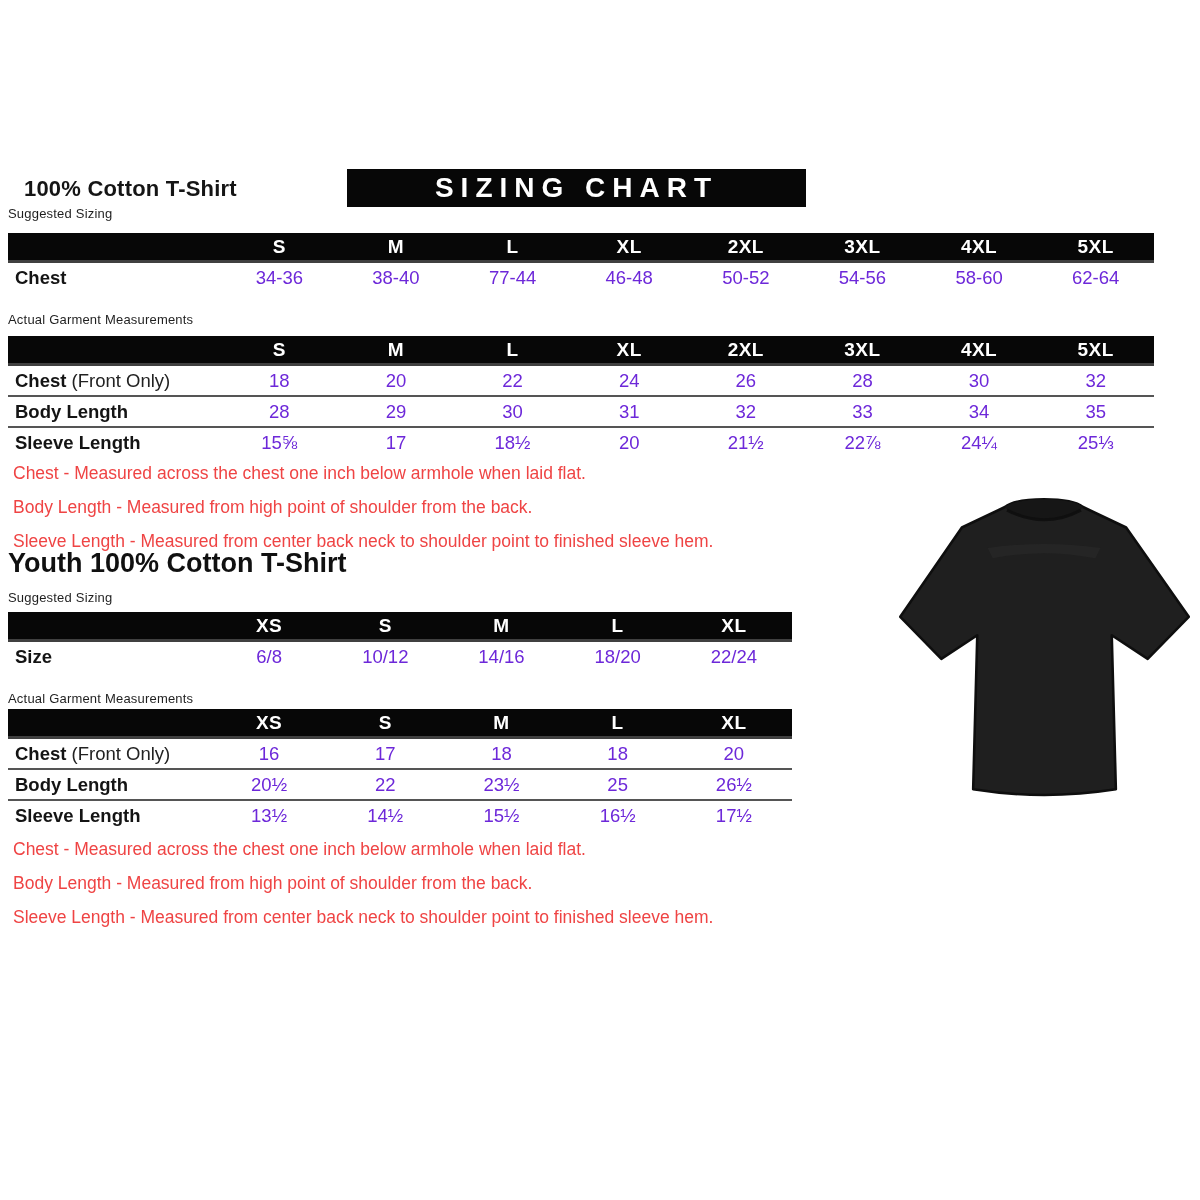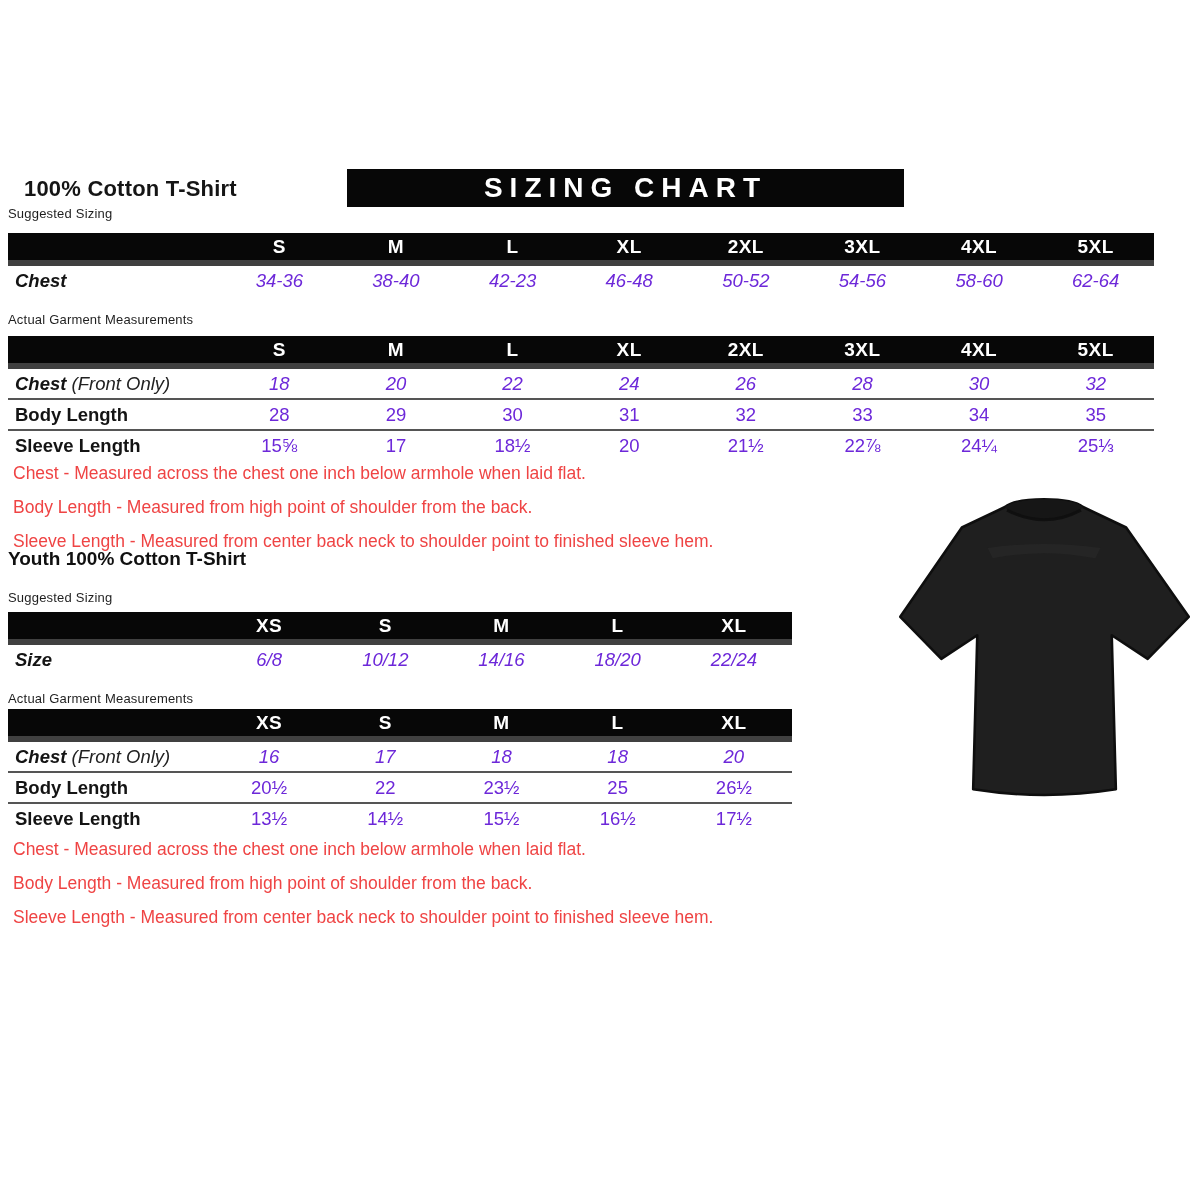--- a/index.html
+++ b/index.html
@@ -5,21 +5,21 @@
   html,body{margin:0;padding:0;background:#ffffff;}
   .page{
     position:relative;width:1200px;height:1200px;background:#ffffff;overflow:hidden;
     font-family:"Liberation Sans","DejaVu Sans",sans-serif;color:#1c1c1c;
   }
   .main-title{
     position:absolute;left:12px;top:164px;margin:12px;
     font-size:22px;font-weight:700;letter-spacing:0.2px;color:#151515;
   }
   .banner{
-    position:absolute;left:347px;top:169px;width:557px;height:38px;
+    position:absolute;left:347px;top:169px;width:459px;height:38px;
     background:#070707;color:#ffffff;display:flex;align-items:center;justify-content:center;
     font-size:28px;font-weight:700;letter-spacing:7px;
   }
   .sec-label{
     position:absolute;left:8px;font-size:13px;color:#1f1f1f;letter-spacing:0.2px;
   }
   #adult-suggested-label{top:206px;}
   #adult-garment-label{top:312px;}
   #youth-suggested-label{top:590px;}
   #youth-garment-label{top:691px;}
@@ -34,37 +34,37 @@
   #adult-garment-table{top:336px;}
   #youth-suggested-table{top:612px;}
   #youth-garment-table{top:709px;}
 
   .tbl thead th{
     background:#070707;color:#ffffff;height:27px;padding:0 4px;
     font-size:19px;font-weight:700;text-align:center;letter-spacing:0.5px;
   }
   table.adult-w thead th.corner{width:205px;}
   table.youth-w thead th.corner{width:195px;}
-  .tbl tbody tr:first-child{border-top:6px solid #404040;font-style:italic;}
+  .tbl tbody tr:first-child{border-top:3px solid #404040;}
   .tbl tbody tr:not(:first-child){border-top:2.5px solid #555555;}
   .tbl tbody th{
     text-align:left;padding:0 0 0 7px;font-weight:700;color:#141414;
     height:29px;font-size:18.5px;white-space:nowrap;
   }
   .tbl tbody th .sfx{font-weight:400;color:#222222;}
   .tbl tbody td{text-align:center;color:#6d28d9;padding:0;}
 
   .notes{position:absolute;left:13px;font-size:17.5px;color:#ef4444;}
   #adult-notes{top:463px;}
   #youth-notes{top:839px;}
   .notes p{margin:0 0 14px 0;line-height:20px;}
 
   .youth-title{
     position:absolute;left:8px;top:548px;margin:0;
-    font-size:19px;font-weight:700;color:#101010;
+    font-size:27px;font-weight:700;color:#101010;
   }
   .tshirt{position:absolute;left:890px;top:484px;width:308px;height:318px;}
   .tshirt svg{width:100%;height:100%;}
 </style>
 </head>
 <body>
 
 <div class="page">
 
   <h1 class="main-title">100% Cotton T-Shirt</h1>
@@ -86,21 +86,21 @@
           <th>3XL</th>
           <th>4XL</th>
           <th>5XL</th>
         </tr>
       </thead>
       <tbody>
         <tr>
           <th><span>Chest</span></th>
           <td>34-36</td>
           <td>38-40</td>
-          <td>42-23</td>
+          <td>77-44</td>
           <td>46-48</td>
           <td>50-52</td>
           <td>54-56</td>
           <td>58-60</td>
           <td>62-64</td>
         </tr>
       </tbody>
     </table>
 
   <div class="sec-label" id="adult-garment-label">Actual Garment Measurements</div>

